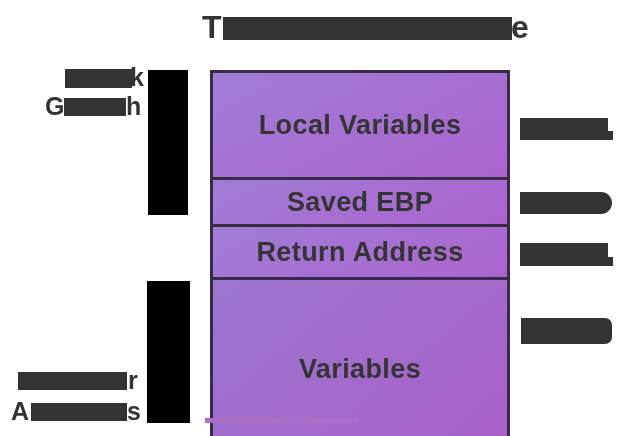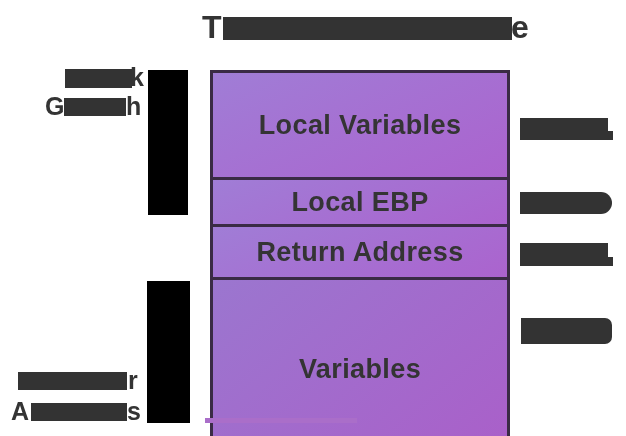--- a/index.html
+++ b/index.html
@@ -101,21 +101,21 @@
   <span class="glyph g-side" style="left:128px;top:366px;">r</span>
   <span class="glyph g-side" style="left:11px;top:397px;">A</span>
   <div class="redact" style="left:31px;top:403px;width:96px;height:18px;"></div>
   <span class="glyph g-side" style="left:127px;top:397px;">s</span>
 
   <div class="stackbox">
     <div class="srow row-local">
       <span>Local Variables</span>
     </div>
     <div class="srow mid row-ebp">
-      <span>Local EBP</span>
+      <span>Saved EBP</span>
     </div>
     <div class="srow mid row-ret">
       <span>Return Address</span>
     </div>
     <div class="srow mid row-params">
       <span>Variables</span>
     </div>
   </div>
 
   <div class="strip"></div>

